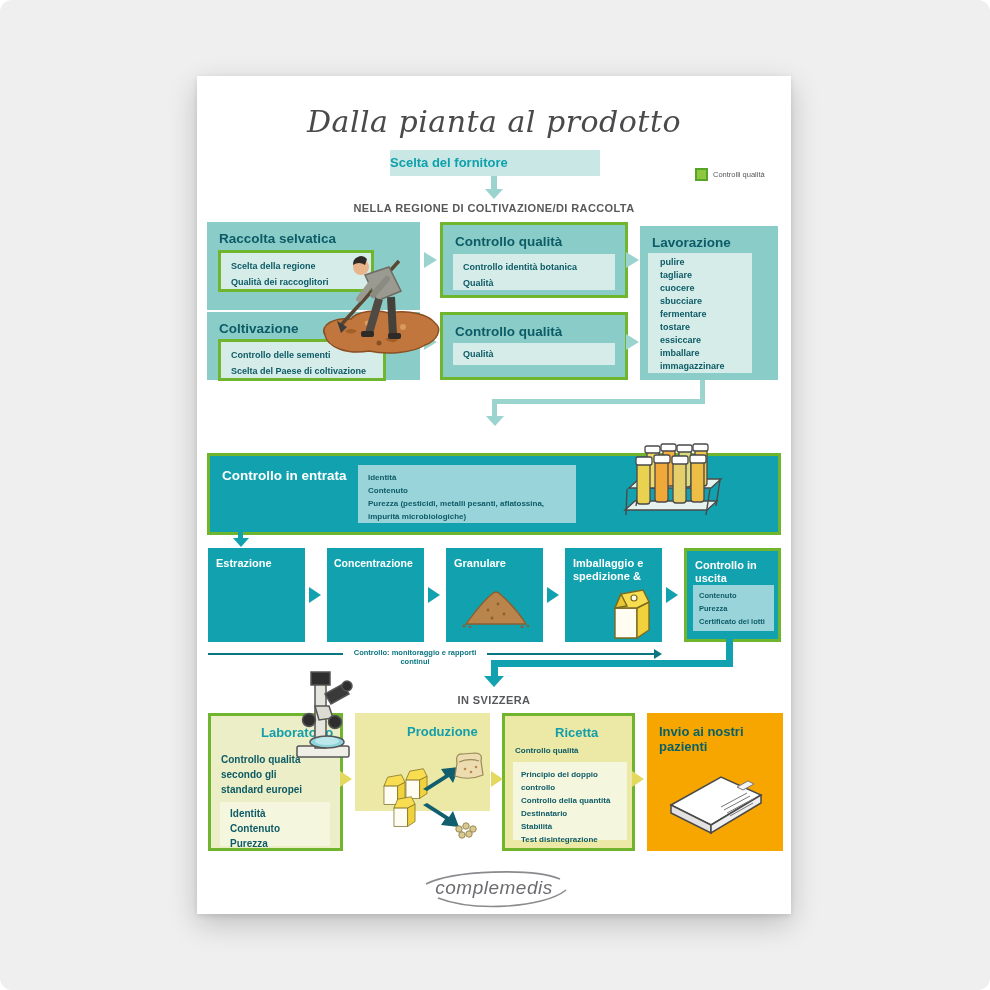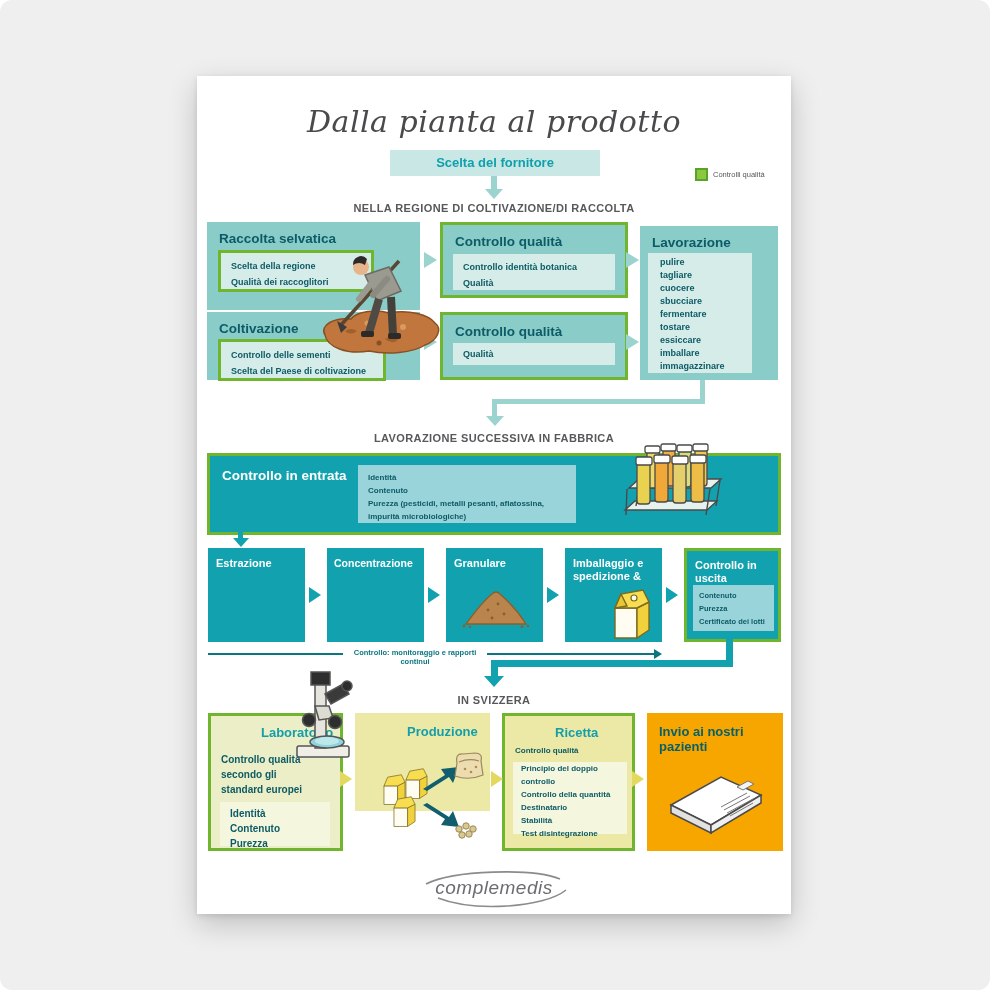--- a/index.html
+++ b/index.html
@@ -6,21 +6,21 @@
   .stage{position:relative;width:990px;height:990px;background:#efefef;overflow:hidden;
          font-family:"Liberation Sans", sans-serif;border-radius:12px;}
   .abs{position:absolute;}
   .poster{position:absolute;left:197px;top:76px;width:594px;height:838px;background:#ffffff;
           box-shadow:0 10px 28px rgba(0,0,0,.20), 0 2px 6px rgba(0,0,0,.10);}
   .ctr{text-align:center;}
   .title{left:0;top:28px;width:594px;font-family:"DejaVu Serif", serif;font-style:italic;
          font-size:30px;color:#4a4a4c;letter-spacing:.5px;}
   .sect-hdr{width:594px;left:0;font-size:11px;font-weight:bold;color:#57585a;letter-spacing:.4px;}
   .supplier{left:193px;top:74px;width:210px;height:26px;background:#c9e8e5;line-height:26px;
-            text-align:center;font-size:13px;font-weight:bold;color:#0fa0ac;}
+            text-align:left;font-size:13px;font-weight:bold;color:#0fa0ac;}
   .legend{left:498px;top:92px;display:flex;align-items:center;gap:5px;}
   .legend-sq{width:9px;height:9px;background:#8dc63f;border:2px solid #57a528;}
   .legend-lb{font-size:7.5px;color:#55565a;}
   .box-teal{background:#89ccc8;}
   .box-dark{background:#12a2af;text-decoration:underline;}
   .gborder{border:3px solid #6fb52d;}
   .t-dark{color:#0d5b66;}
   .t-teal{color:#149eaa;padding-left:40px;}
   .t-white{color:#ffffff;}
   .bt{font-weight:bold;font-size:13.5px;}
@@ -134,21 +134,20 @@
     <rect x="73" y="90" width="13" height="6" rx="2" fill="#2e2a28"></rect>
     <circle cx="46" cy="24" r="8" fill="#e8b48c"></circle>
     <path d="M38,22 a8,8 0 0 1 14,-6 l-2,6 q-6,-4 -12,0 Z" fill="#2e2a28"></path>
   </svg>
 
   <div class="abs stem" style="left:503px;top:304px;width:5px;height:19px"></div>
   <div class="abs stem" style="left:295px;top:323px;width:213px;height:5px"></div>
   <div class="abs stem" style="left:295px;top:323px;width:5px;height:17px"></div>
   <div class="abs" style="left:289px;top:340px;width:0;height:0;border-left:9px solid transparent;border-right:9px solid transparent;border-top:10px solid #9bd3ce;"></div>
 
-  <div class="abs ctr sect-hdr" style="top:356px">LAVORAZIONE SUCCESSIVA IN FABBRICA</div>
 
   <div class="abs box-dark gborder" style="left:10px;top:377px;width:568px;height:76px">
     <div class="abs bt t-white" style="left:12px;top:12px">Controllo in entrata</div>
     <div class="abs" style="left:148px;top:9px;width:198px;height:46px;background:#9ad4db;padding:6px 10px">
       <div class="li s8 t-dark">Identità</div>
       <div class="li s8 t-dark">Contenuto</div>
       <div class="li s8 t-dark">Purezza (pesticidi, metalli pesanti, aflatossina, impurità microbiologiche)</div>
     </div>
   </div>
 
@@ -304,21 +303,21 @@
             <circle cx="112" cy="80" r="3.2"></circle>
         <circle cx="101" cy="86" r="3.2"></circle>
             <circle cx="108" cy="85" r="3.2"></circle>
       </g>
     </svg>
   </div>
 
   <div class="abs gborder" style="left:305px;top:637px;width:127px;height:132px;background:#ece9a6">
     <div class="abs bt3 t-teal" style="left:10px;top:10px">Ricetta</div>
     <div class="abs li s8 t-dark" style="left:10px;top:28px">Controllo qualità</div>
-    <div class="inner-cream" style="left:8px;top:46px;width:102px;height:72px;padding:0 4px 0 8px">
+    <div class="inner-cream" style="left:8px;top:46px;width:102px;height:72px;padding:6px 4px 0 8px">
       <div class="li s8 t-dark">Principio del doppio controllo</div>
       <div class="li s8 t-dark">Controllo della quantità</div>
       <div class="li s8 t-dark">Destinatario</div>
       <div class="li s8 t-dark">Stabilità</div>
       <div class="li s8 t-dark">Test disintegrazione</div>
     </div>
   </div>
 
   <div class="abs" style="left:450px;top:637px;width:136px;height:138px;background:#f7a600">
     <div class="abs bt3" style="left:12px;top:12px;width:108px;color:#0a6066">Invio ai nostri pazienti</div>

